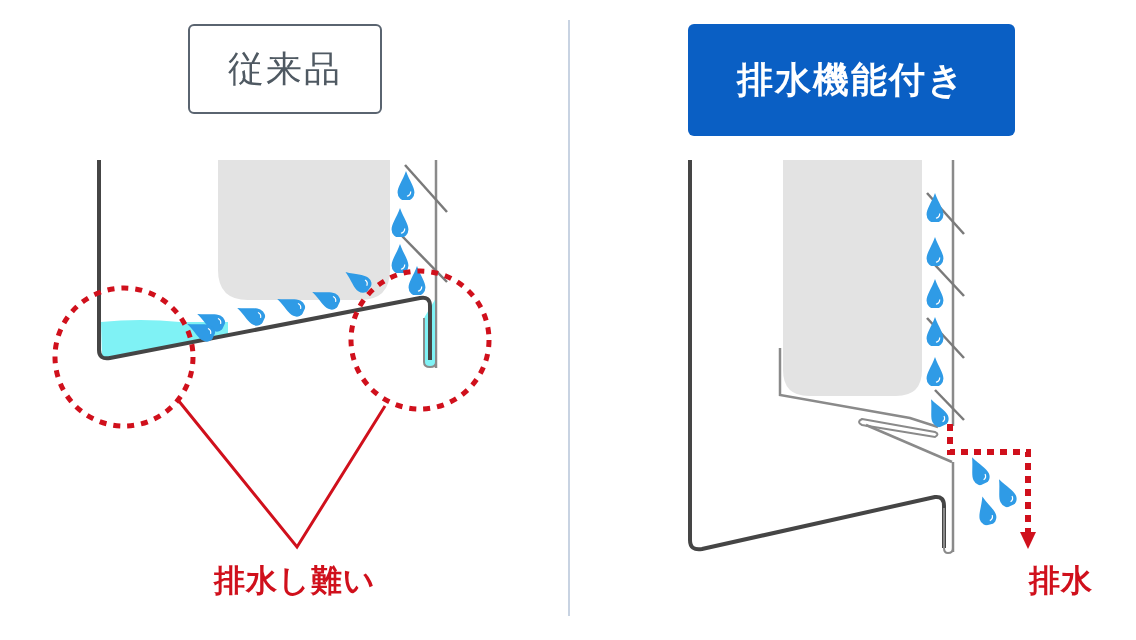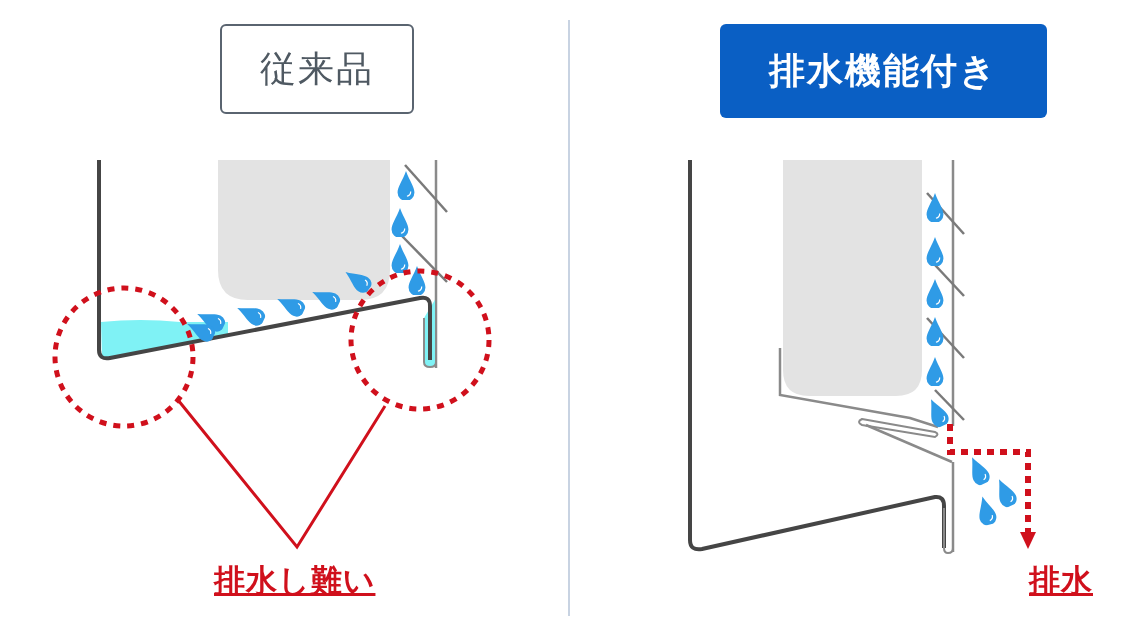--- a/index.html
+++ b/index.html
@@ -1,27 +1,27 @@
 <!DOCTYPE html>
 <html><head>
 <meta charset="utf-8">
 <style>
   html, body { margin:0; padding:0; background:#ffffff; }
   body { width:1136px; height:640px; position:relative; overflow:hidden;
          font-family: "DejaVu Sans", "Liberation Sans", sans-serif; }
   .label-box { position:absolute; box-sizing:border-box; display:flex;
-               align-items:center; justify-content:center; border-radius:6px;margin-left:32px; }
+               align-items:center; justify-content:center; border-radius:6px; }
   .label-old { left:188px; top:24px; width:194px; height:90px;
                border:2px solid #5a6470; color:#4f5962; background:#fff;
                font-size:36px; letter-spacing:2px; }
-  .label-new { left:688px; top:24px; width:327px; height:94px;
+  .label-new { left:688px; top:24px; width:327px; height:112px;
                background:#0a5fc4; color:#ffffff; font-size:36px; font-weight:bold;
                letter-spacing:2px; }
   .divider { position:absolute; left:568px; top:20px; width:2px; height:596px; background:#c8d3e2; }
-  .caption { position:absolute; color:#d0101c; font-size:31px; font-weight:bold; letter-spacing:1px;text-decoration:underline; }
+  .caption { position:absolute; color:#d0101c; font-size:31px; font-weight:bold; letter-spacing:1px; }
   .cap-left { left:214px; top:560px; }
   .cap-right { left:993px; top:560px;margin-left:36px; }
   svg.diagram { position:absolute; left:0; top:0; }
 </style>
 </head>
 <body>
 
 <div class="label-box label-old">
   <span>従来品</span>
 </div>

